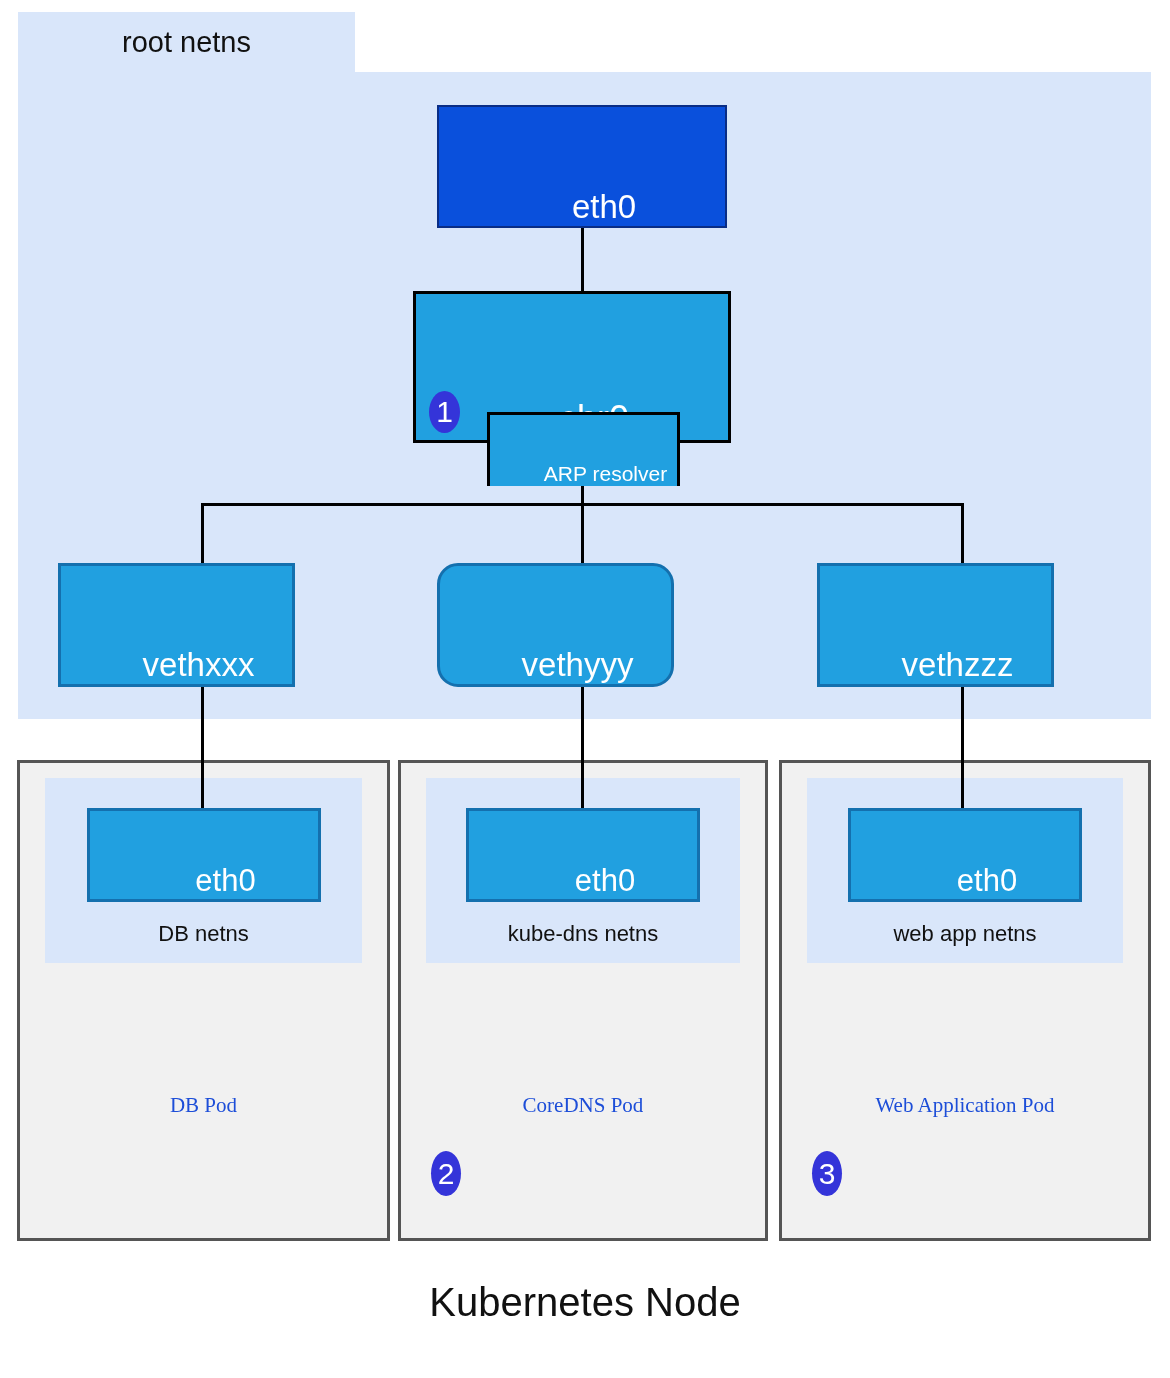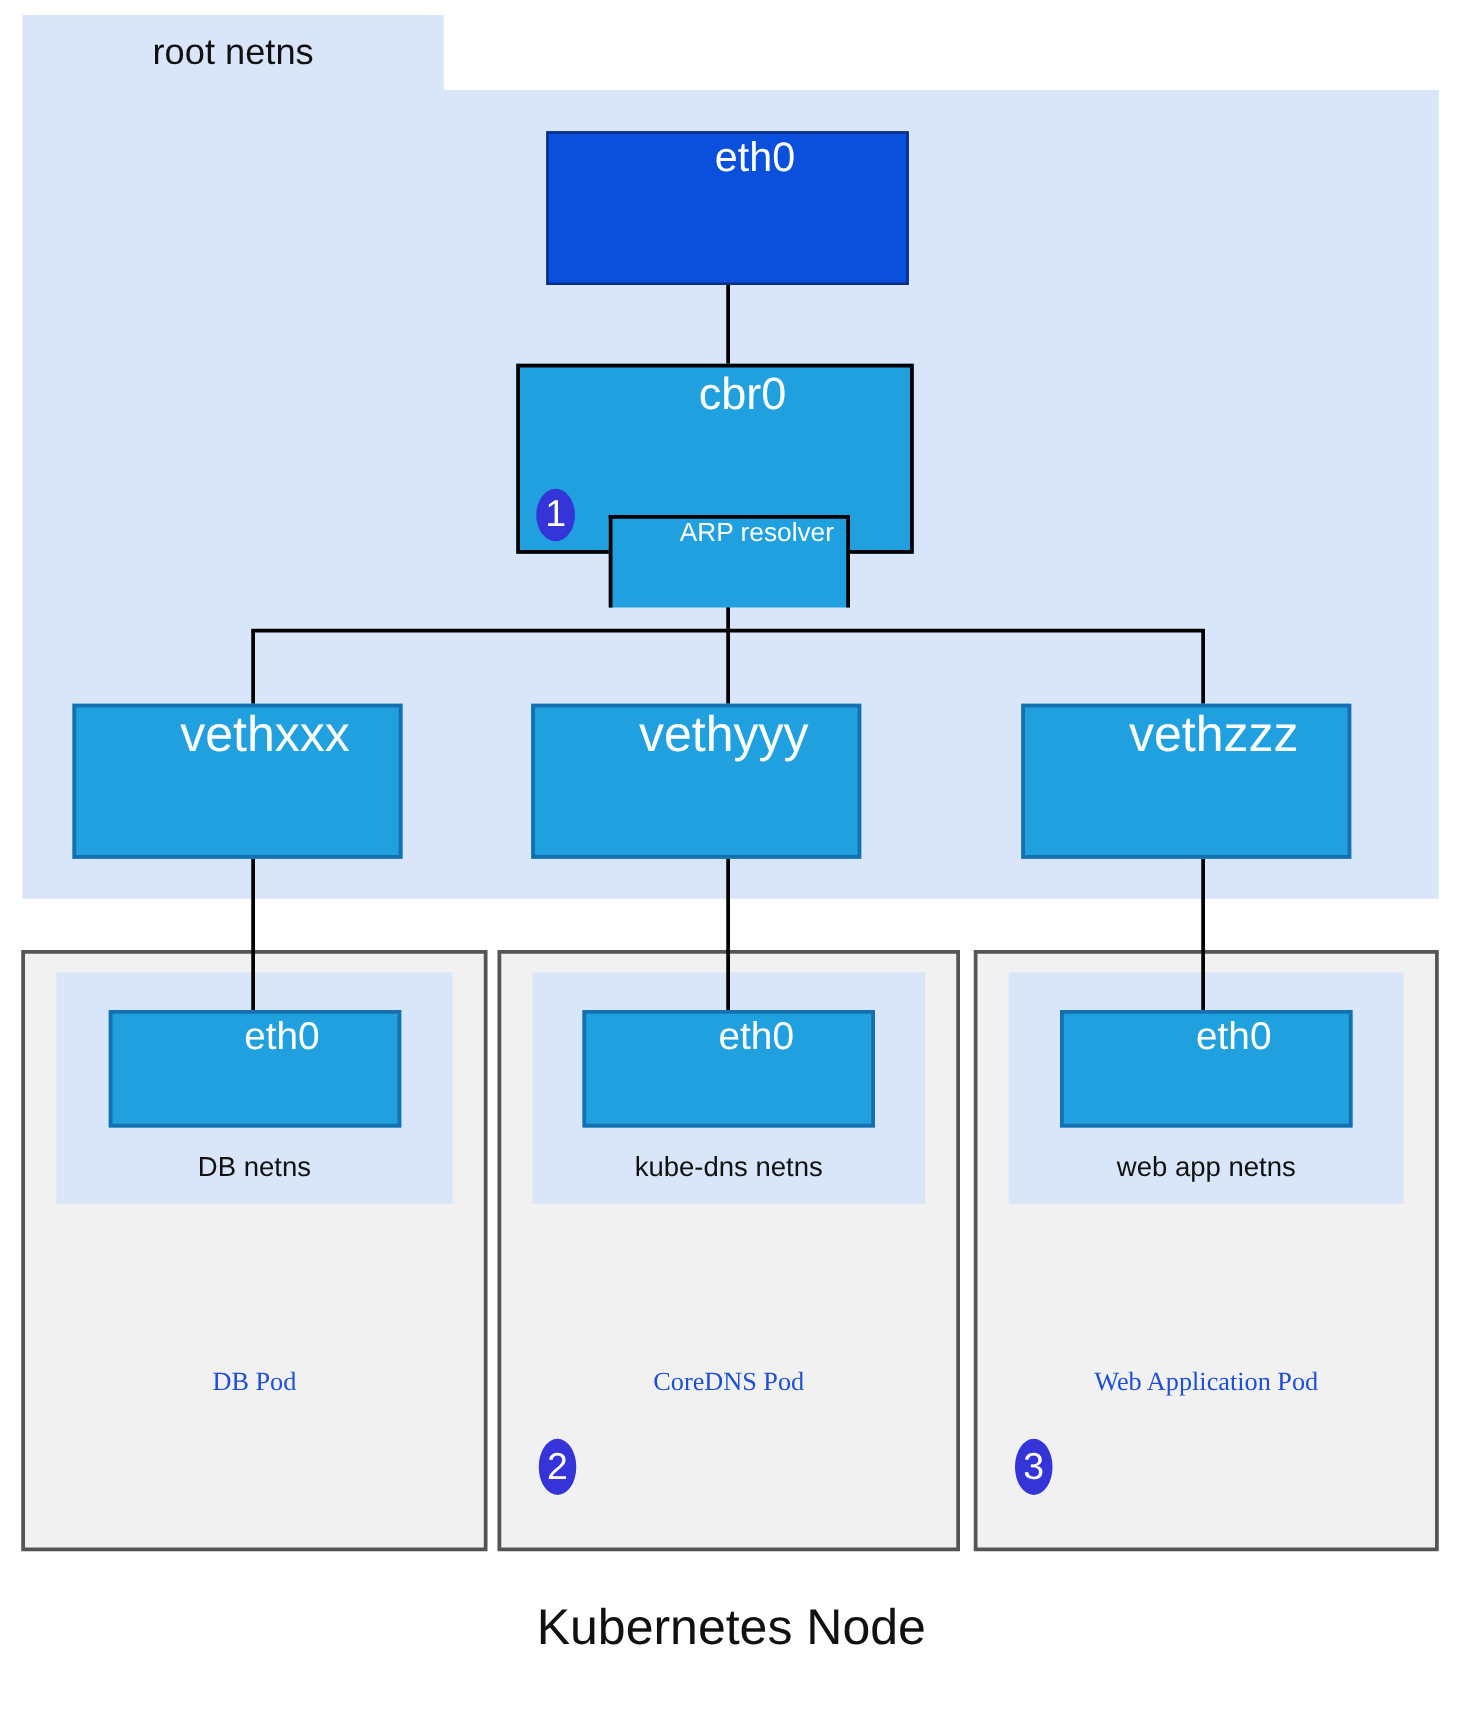--- a/index.html
+++ b/index.html
@@ -30,42 +30,42 @@
     font-size:29px;color:#111;
   }
   .rn-body{
     left:18px;top:72px;width:1133px;height:647px;
     background:var(--netns-bg);
   }
   
   .bluebox{
     background:var(--box-blue);
     border:3px solid var(--box-blue-border);
-    display:flex;align-items:flex-start;justify-content:center;
+    display:flex;align-items:flex-end;justify-content:center;
     color:#fff;
     padding-left:44px;
   }
   .rootEth{
     left:437px;top:105px;width:290px;height:123px;
     background:var(--root-eth0-bg);
     border:2px solid var(--root-eth0-border);
     font-size:33px;
   }
   .cbr0{
     left:413px;top:291px;width:318px;height:152px;
     border:3px solid var(--line);
     font-size:36px;
   }
   .arp{
     left:487px;top:412px;width:193px;height:74px;
     border:3px solid var(--line);border-bottom:none;
     font-size:21px;
   }
-  .veth{top:563px;width:264px;height:124px;font-size:40px;}
-  .veth1{left:58px;} .veth2{left:425px;} .veth3{left:817px;}
+  .veth{top:563px;width:237px;height:124px;font-size:33px;}
+  .veth1{left:58px;} .veth2{left:437px;border-radius:21px;} .veth3{left:817px;}
   
   .line{background:var(--line);}
   .v{width:3px;} .h{height:3px;}
   
   .pod{
     top:760px;height:481px;
     background:var(--pod-bg);
     border:3px solid var(--pod-border);
   }
   .pod1{left:17px;width:373px;}

